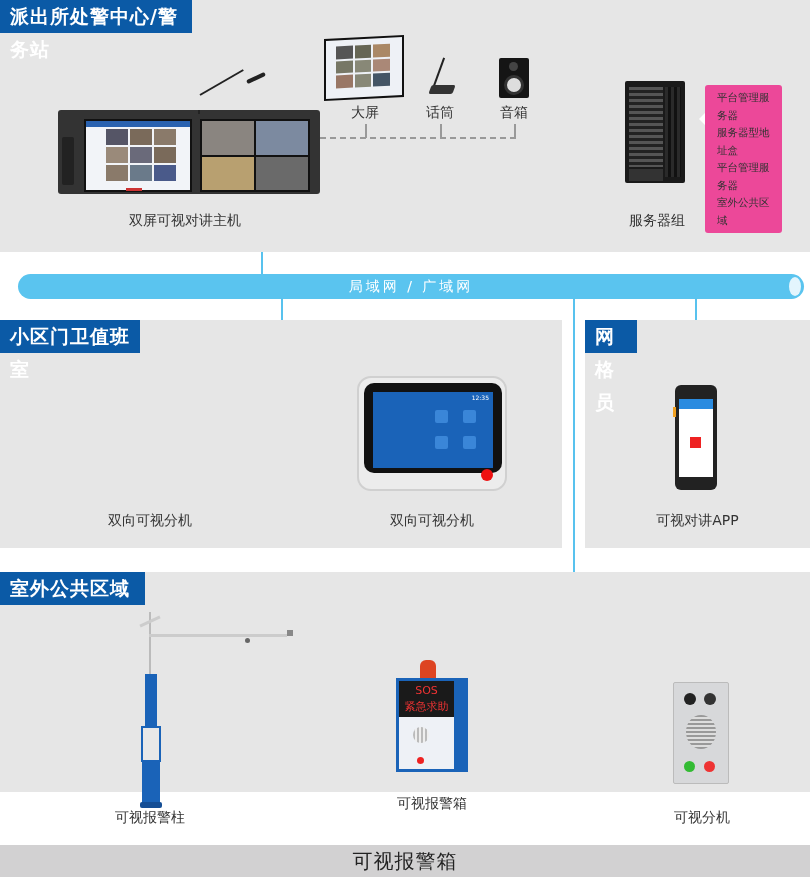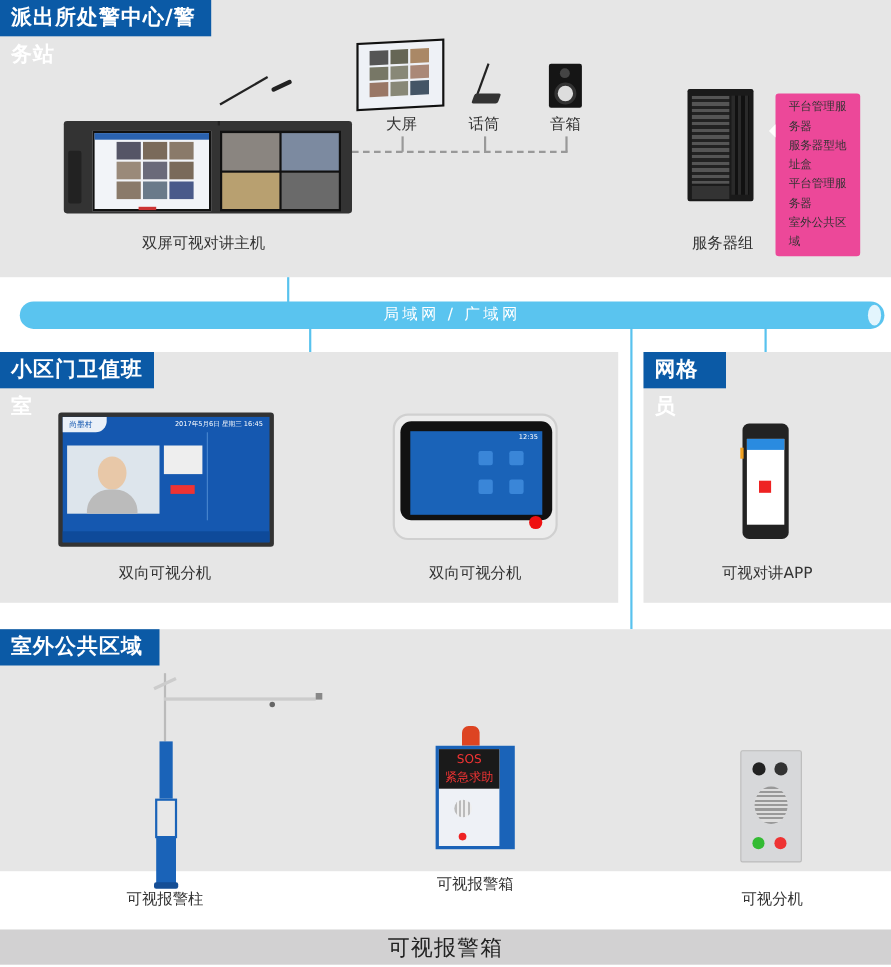--- a/index.html
+++ b/index.html
@@ -111,53 +111,39 @@
   <span>局域网 / 广域网</span>
   <div class="pipe-end"></div>
 </div>
 <div class="vline" style="left:281px;top:298px;height:22px;"></div>
 <div class="vline" style="left:573px;top:298px;height:274px;"></div>
 <div class="vline" style="left:695px;top:298px;height:22px;"></div>
 
 <div class="panel" style="left:0;top:320px;width:562px;height:228px;">
   <div class="tag" style="width:140px;">小区门卫值班室</div>
 
-  <div class="device" style="left:53px;top:55px;width:196px;height:122px;background:#333;border-radius:3px;padding:4px;">
-    <div style="width:100%;height:100%;background:#1558b0;position:relative;">
-      <div style="position:absolute;left:0;top:0;width:40px;height:14px;background:#eaf0f8;border-bottom-right-radius:10px;font-size:7px;color:#1558b0;line-height:14px;padding-left:6px;">尚墨村</div>
-      <div style="position:absolute;right:6px;top:2px;font-size:6px;color:#fff;">2017年5月6日  星期三  16:45</div>
-      <div style="position:absolute;left:4px;top:26px;width:84px;height:62px;background:#dde5ec;">
-        <div style="position:absolute;left:28px;top:10px;width:26px;height:30px;border-radius:50%;background:#e8c8a8;"></div>
-        <div style="position:absolute;left:18px;top:40px;width:46px;height:22px;background:#bbb;border-radius:20px 20px 0 0;"></div>
-      </div>
-      <div style="position:absolute;left:92px;top:26px;width:35px;height:26px;background:#eee;"></div>
-      <div style="position:absolute;left:98px;top:62px;width:22px;height:8px;background:#e33;"></div>
-      <div style="position:absolute;left:131px;top:14px;width:52px;height:80px;border-left:1px solid #4a88d0;"></div>
-      <div style="position:absolute;left:0;bottom:0;width:100%;height:10px;background:#0e4a9a;"></div>
-    </div>
-  </div>
   <div class="label" style="left:90px;top:192px;width:120px;">双向可视分机</div>
 
   <div class="device" style="left:357px;top:56px;width:150px;height:115px;background:#ececec;border:2px solid #d0d0d0;border-radius:14px;">
     <div style="position:absolute;left:5px;top:5px;width:138px;height:90px;background:#111;border-radius:10px;">
       <div style="position:absolute;left:9px;top:9px;width:120px;height:76px;background:#1a63b8;">
         <div style="position:absolute;right:4px;top:2px;font-size:6px;color:#fff;">12:35</div>
         <div style="position:absolute;left:62px;top:18px;width:13px;height:13px;background:#3a86d8;border-radius:2px;"></div>
         <div style="position:absolute;left:90px;top:18px;width:13px;height:13px;background:#3a86d8;border-radius:2px;"></div>
         <div style="position:absolute;left:62px;top:44px;width:13px;height:13px;background:#3a86d8;border-radius:2px;"></div>
         <div style="position:absolute;left:90px;top:44px;width:13px;height:13px;background:#3a86d8;border-radius:2px;"></div>
       </div>
     </div>
     <div style="position:absolute;right:12px;bottom:8px;width:12px;height:12px;border-radius:50%;background:#e11;"></div>
   </div>
   <div class="label" style="left:372px;top:192px;width:120px;">双向可视分机</div>
 </div>
 
 <div class="panel" style="left:585px;top:320px;width:225px;height:228px;">
-  <div class="tag" style="width:75px;">网格员</div>
+  <div class="tag" style="width:52px;">网格员</div>
   <div class="device" style="left:90px;top:65px;width:42px;height:105px;background:#222;border-radius:6px;">
     <div style="position:absolute;left:-2px;top:22px;width:3px;height:10px;background:#f0a020;"></div>
     <div style="position:absolute;left:4px;top:14px;width:34px;height:78px;background:#fff;">
       <div style="height:10px;background:#2a8be0;"></div>
       <div style="position:absolute;left:11px;top:38px;width:11px;height:11px;background:#e22;"></div>
     </div>
   </div>
   <div class="label" style="left:50px;top:192px;width:125px;">可视对讲APP</div>
 </div>
 

